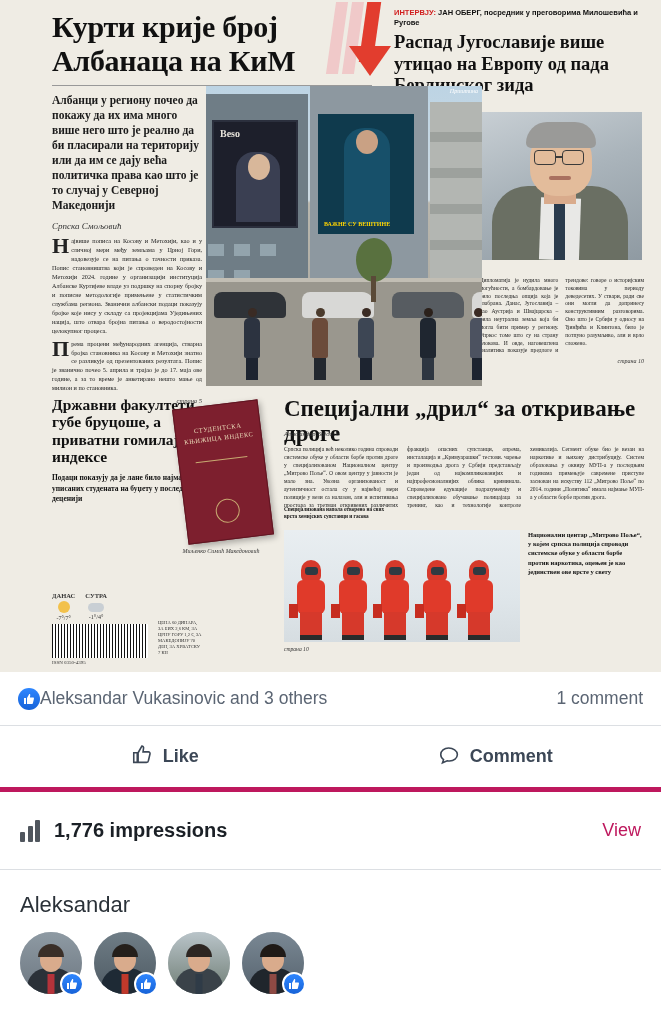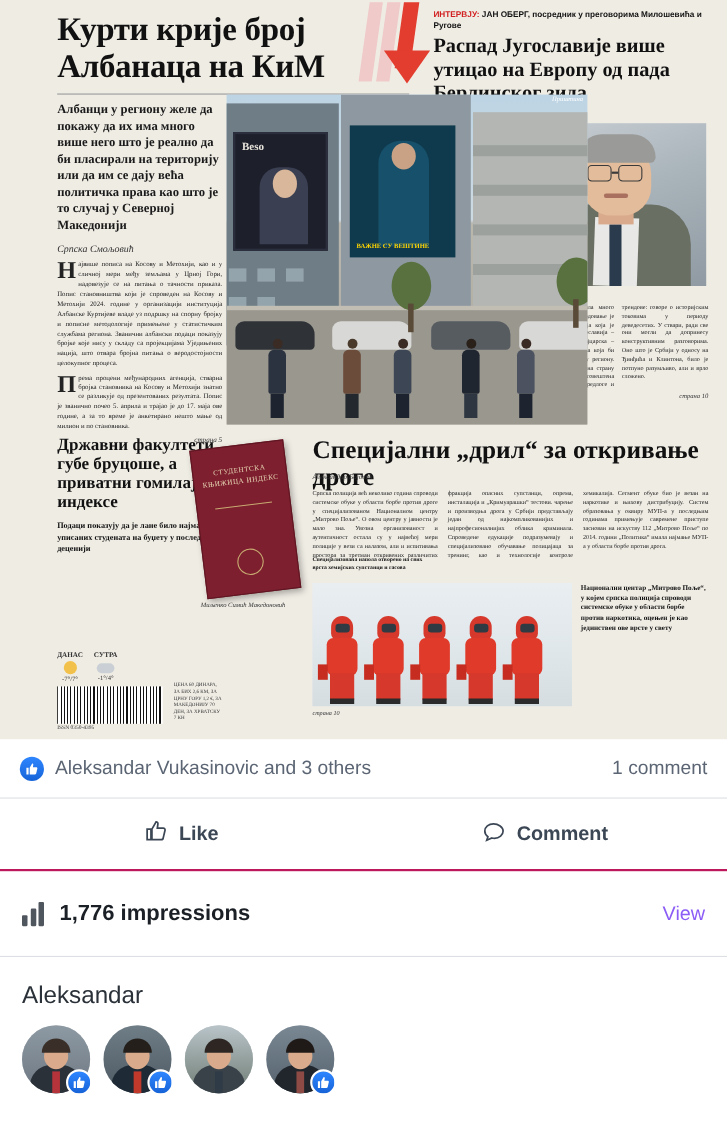--- a/index.html
+++ b/index.html
@@ -79,21 +79,21 @@
   .portrait .glass-r { position:absolute; left:84px; top:38px; width:22px; height:15px; border:1.6px solid #3a3a3a; border-radius:4px; }
   .portrait .bridge { position:absolute; left:78px; top:44px; width:6px; height:1.6px; background:#3a3a3a; }
   .portrait .mouth { position:absolute; left:71px; top:64px; width:22px; height:4px; background:#a9705f; border-radius:3px; }
 
   .right-cols { position:absolute; left:378px; top:272px; width:250px; }
   .rc-body { column-count:3; column-gap:7px; font-size:5.6px; line-height:1.4; text-align:justify; color:#222; margin-top:5px; }
   .rc-tag { font-size:6px; font-style:italic; text-align:right; color:#333; margin-top:3px;}
 
   
   .photo {
-    position:absolute; left:190px; top:86px; width:328px; height:300px;
+    position:absolute; left:190px; top:86px; width:276px; height:300px;
     background:linear-gradient(#bdd4e4 0%, #cddae2 38%, #b9b7ae 39%, #a8a59c 100%);
     overflow:hidden;
   }
   .photo .pr-label { position:absolute; right:4px; top:2px; font-size:6px; color:#fff; font-style:italic; z-index:9;}
   .photo .bldgA { position:absolute; left:-6px; top:8px; width:108px; height:220px; background:#6f7d86; }
   .photo .bldgA .win { position:absolute; width:16px; height:12px; background:#93a4ad; }
   .photo .bill1 { position:absolute; left:6px; top:34px; width:86px; height:108px; background:#1d1f2b; border:2px solid #2b2f3d;}
   .photo .bill1 .t { position:absolute; left:6px; top:6px; color:#e8e4dc; font-size:10px; font-family:"Liberation Serif",serif; font-weight:bold;}
   .photo .bill1 .fig { position:absolute; left:22px; top:30px; width:44px; height:70px; background:#3a3f52; border-radius:18px 18px 0 0;}
   .photo .bill1 .fc { position:absolute; left:34px; top:32px; width:22px; height:26px; background:#d8b79a; border-radius:50%;}
@@ -159,45 +159,45 @@
   .hz .hood { position:absolute; left:7px; top:0; width:20px; height:22px; background:#d6392b; border-radius:10px 10px 6px 6px;}
   .hz .visor { position:absolute; left:11px; top:7px; width:13px; height:8px; background:#2f3a42; border-radius:3px;}
   .hz .torso { position:absolute; left:3px; top:20px; width:28px; height:34px; background:#e03a2a; border-radius:6px;}
   .hz .legs { position:absolute; left:6px; top:52px; width:22px; height:24px; background:#d6392b;}
   .hz .tank { position:absolute; left:-5px; top:44px; width:9px; height:14px; background:#c62d20;}
   .hz .boot { position:absolute; left:6px; bottom:-2px; width:22px; height:5px; background:#2b2b2b;}
   .hazcap { position:absolute; left:268px; top:506px; width:100px; font-size:5.2px; font-weight:bold; line-height:1.3; color:#111;}
   .right-note { position:absolute; left:512px; top:530px; width:116px; font-size:6.5px; line-height:1.42; color:#111; font-weight:bold;}
   .drug-tag { position:absolute; left:268px; top:646px; font-size:5.6px; font-style:italic; color:#333;}
   .likes-row {
-    height:54px; display:flex; align-items:center; padding:0 18px; gap:10px;
+    height:54px; display:flex; align-items:center; padding:0 18px; 
     border-bottom:1px solid #dcdfe3;
   }
   .like-bubble {
     width:22px; height:22px; border-radius:50%;
     background:linear-gradient(#2e86ff,#1763d8);
     display:flex; align-items:center; justify-content:center; flex:0 0 auto;
   }
   .like-bubble svg { width:12px; height:12px; fill:#fff; }
   .likes-text { font-size:17.5px; color:#5b6573; font-family:"Liberation Sans",sans-serif; }
   .comment-count { margin-left:auto; font-size:17.5px; color:#5b6573; }
 
-  .action-row { height:66px; display:flex; align-items:center; border-bottom:2px solid #be185d; }
+  .action-row { height:66px; display:flex; align-items:center; border-bottom:5px solid #be185d; }
   .action-btn {
     flex:1; display:flex; align-items:center; justify-content:center; gap:10px;
     font-size:18px; color:#3c4756; font-weight:600; height:100%;
     background:transparent; border:none; cursor:pointer; font-family:"Liberation Sans",sans-serif;
   }
   .action-btn svg { width:21px; height:21px; fill:none; stroke:#3c4756; stroke-width:1.8; }
 
   .impr-row { height:78px; display:flex; align-items:center; padding:0 20px; gap:14px; border-bottom:1px solid #dcdfe3; }
   .bars { display:flex; align-items:flex-end; gap:2.5px; height:22px; }
   .bars i { display:block; width:5px; background:#50565e; border-radius:1px; }
   .impr-text { font-size:20px; font-weight:bold; color:#1b2026; }
-  .view-link { margin-left:auto; font-size:18px; color:#8b5cf6; cursor:pointer; }
+  .view-link { margin-left:auto; font-size:18px; color:#be185d; cursor:pointer; }
 
   .reactions-title { padding:22px 20px 10px; font-size:22px; color:#2a3138; }
   .avatars { display:flex; padding:4px 20px 0; gap:12px; }
   .avatar-wrap { position:relative; width:62px; height:62px; }
   .avatar {
     width:62px; height:62px; border-radius:50%; overflow:hidden; position:relative;
     background:#c7ccd1;
   }
   .avatar .bg { position:absolute; inset:0; }
   .avatar .head { position:absolute; left:50%; top:16px; transform:translateX(-50%); width:22px; height:24px; border-radius:50%; background:#d9ab8c;}
@@ -215,21 +215,21 @@
 <body>
 
 <div class="app">
 
   <div class="paper">
     <div class="paper-inner">
 
       <div class="col-left">
         <div class="hl-main">Курти крије број Албанаца на КиМ</div>
         <div class="rule-thin"></div>
-        <div class="lede">Албанци у региону желе да покажу да их има много више него што је реално да би пласирали на територију или да им се даjу већа политичка права као што је то случај у Северној Македонији</div>
+        <div class="lede">Албанци у региону почео да покажу да их има много више него што је реално да би пласирали на територију или да им се даjу већа политичка права као што је то случај у Северној Македонији</div>
         <div class="byline">Српска Смољовић</div>
         <div class="dropcapwrap">
           <p>Највише пописа на Косову и Метохији, као и у сличној мери међу земљама у Црној Гори, надовезује се на питања о тачности приказа. Попис становништва који је спроведен на Косову и Метохији 2024. године у организацији институција Албанске Куртијеве владе уз подршку на спорну бројку и пописне методологије примењене у статистичким службама региона. Званични албански подаци показују бројке које нису у складу са пројекцијама Уједињених нација, што отвара бројна питања о веродостојности целокупног процеса.</p>
           <p style="margin-top:4px">Према процени међународних агенција, стварна бројка становника на Косову и Метохији знатно се разликује од презентованих резултата. Попис је званично почео 5. априла и трајао је до 17. маја ове године, а за то време је анкетирано нешто мање од милион и по становника.</p>
           <div class="pagetag">страна 5</div>
         </div>
       </div>
 
       <div class="arrow-graphic">
         <div class="bar1"></div>

